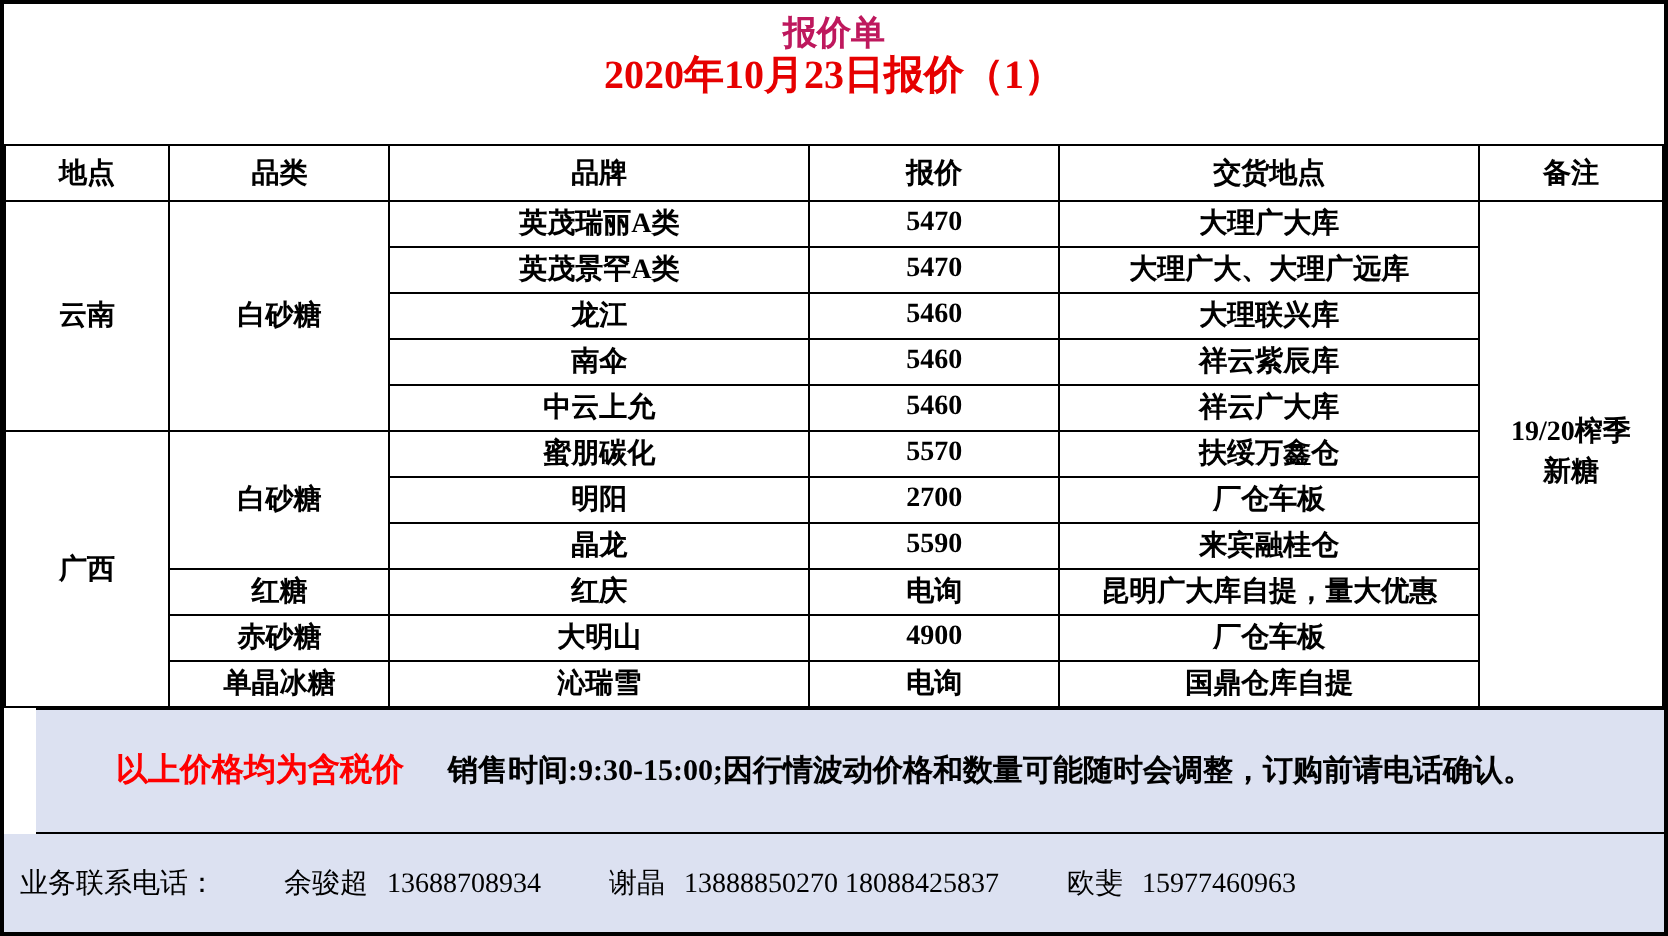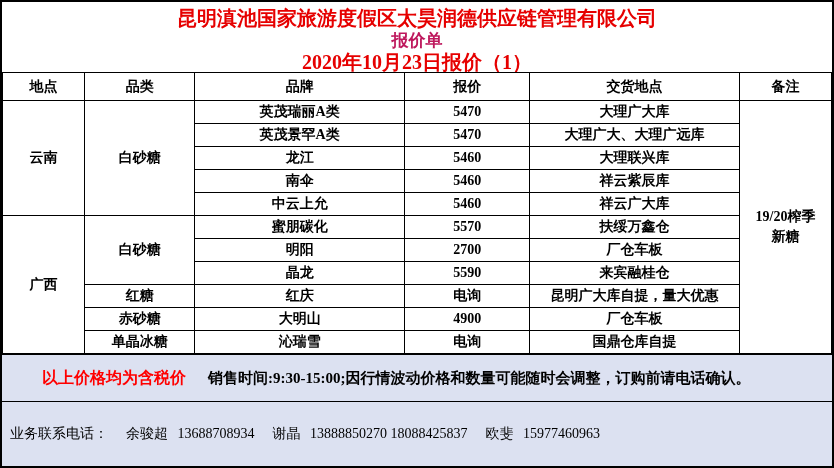--- a/index.html
+++ b/index.html
@@ -16,41 +16,40 @@
   .date-line{font-size:20px;line-height:20px;color:#e60000;}
   table.price{width:100%;border-collapse:collapse;table-layout:fixed;}
   table.price th,table.price td{
     border:1px solid #000;text-align:center;vertical-align:middle;
     font-size:14px;padding:0 2px;overflow:hidden;
   }
   table.price th{height:27px;}
   table.price td{height:22px;margin-top:12px;}
   td.remark{white-space:pre-line;font-size:15px;line-height:20px;}
   .notice{
-    height:48px;box-sizing:border-box;background:#dce1f1;
+    height:63px;box-sizing:border-box;background:#dce1f1;
     border-top:1px solid #000;border-bottom:1px solid #000;
-    display:flex;align-items:center;padding-left:40px;
+    display:flex;align-items:center;padding-left:40px;margin-left:16px;
   }
   .notice-red{color:#ff0000;font-size:16px;}
   .notice-black{color:#000;font-size:15px;margin-left:22px;font-family:Liberation Serif, serif;}
   .footer{
     flex:1;background:#dce1f1;display:flex;align-items:center;
     font-weight:normal;font-size:14px;padding-left:8px;
   }
-  .contact{margin-left:18px;}
+  .contact{margin-left:34px;}
   .contact:first-of-type{margin-left:14px;}
   .contact .num{margin-left:6px;}
 </style>
 </head>
 <body>
 
 <div class="sheet">
 
   <header class="title-block">
-    <div class="company">昆明滇池国家旅游度假区太昊润德供应链管理有限公司</div>
     <div class="doc-type">报价单</div>
     <div class="date-line">2020年10月23日报价（1）</div>
   </header>
 
   <table class="price">
     <colgroup>
       <col style="width:9.9%">
         <col style="width:13.3%">
         <col style="width:25.3%">
       <col style="width:15.1%">

